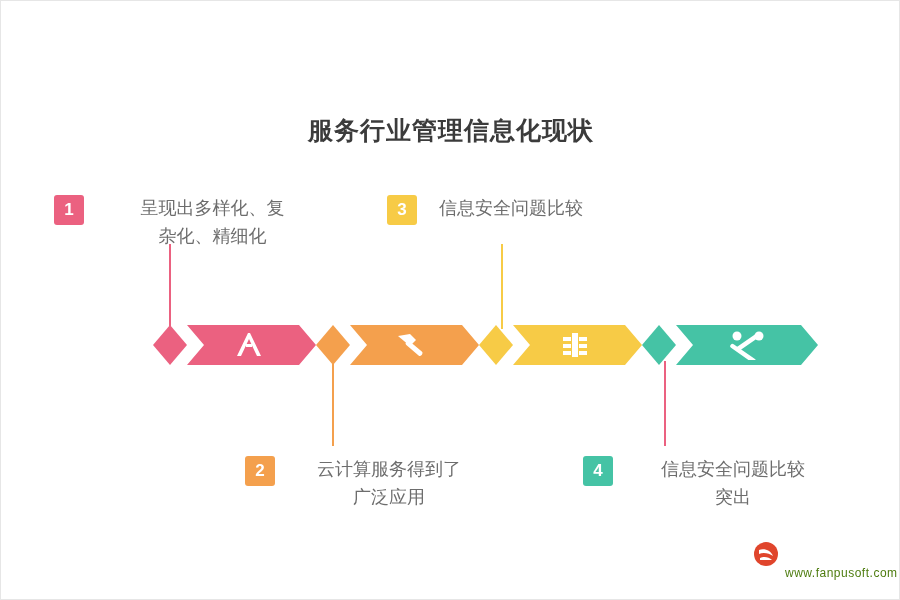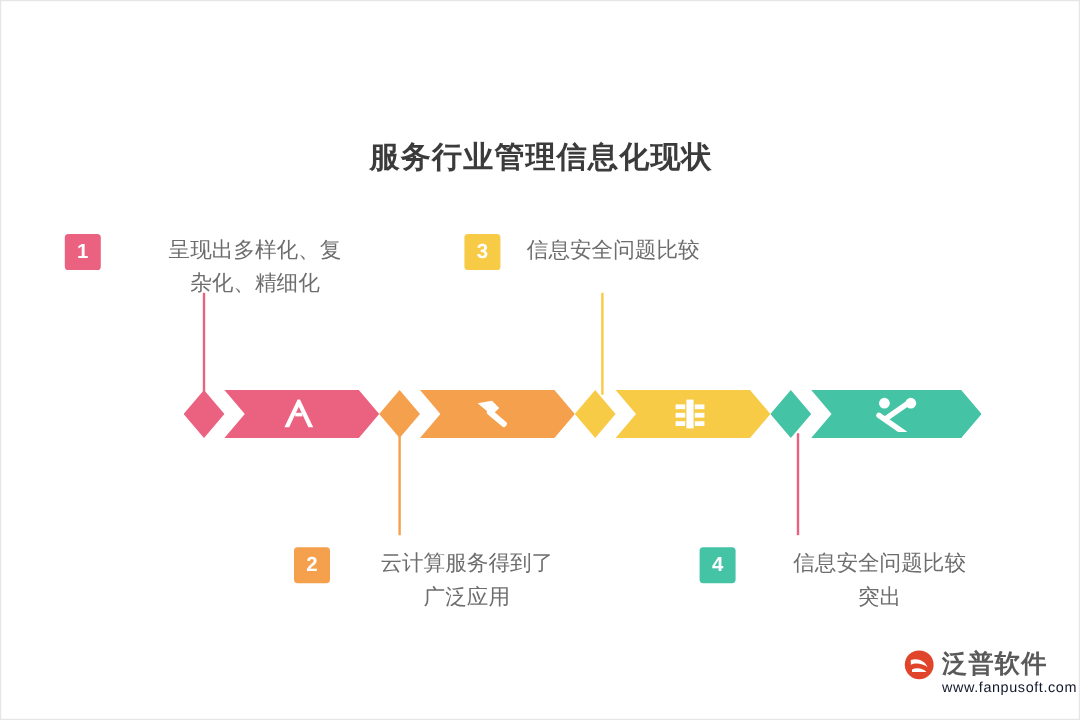--- a/index.html
+++ b/index.html
@@ -101,21 +101,21 @@
     left: 32px; top: 0px;
     font-size: 21px;
     font-weight: bold;
     color: #5a5a5a;
     letter-spacing: 1px;
   }
   .logo-url {
     position: absolute;
     left: 32px; top: 27px;
     font-size: 12px;
-    color: #0f172a;
+    color: #4d7c0f;
     letter-spacing: 0.5px;
   }
 </style>
 </head>
 <body>
 
 <div class="canvas">
 
   <div class="title">服务行业管理信息化现状</div>
 
@@ -203,17 +203,16 @@
   </div>
 
   <div class="logo">
     <div class="logo-mark">
       <svg width="26" height="26" viewBox="0 0 26 26" xmlns="http://www.w3.org/2000/svg">
         <circle cx="13" cy="13" r="12" fill="#e0452c"></circle>
         <path d="M6 9 C12 7, 18 10, 20 15 C16 12, 10 11, 6 13 Z" fill="#ffffff"></path>
         <path d="M7 17 C11 15, 16 16, 19 19 L7 19 Z" fill="#ffffff"></path>
       </svg>
     </div>
-    <div class="logo-name">泛普软件</div>
     <div class="logo-url">www.fanpusoft.com</div>
   </div>
 
 </div>
 
 </body></html>

